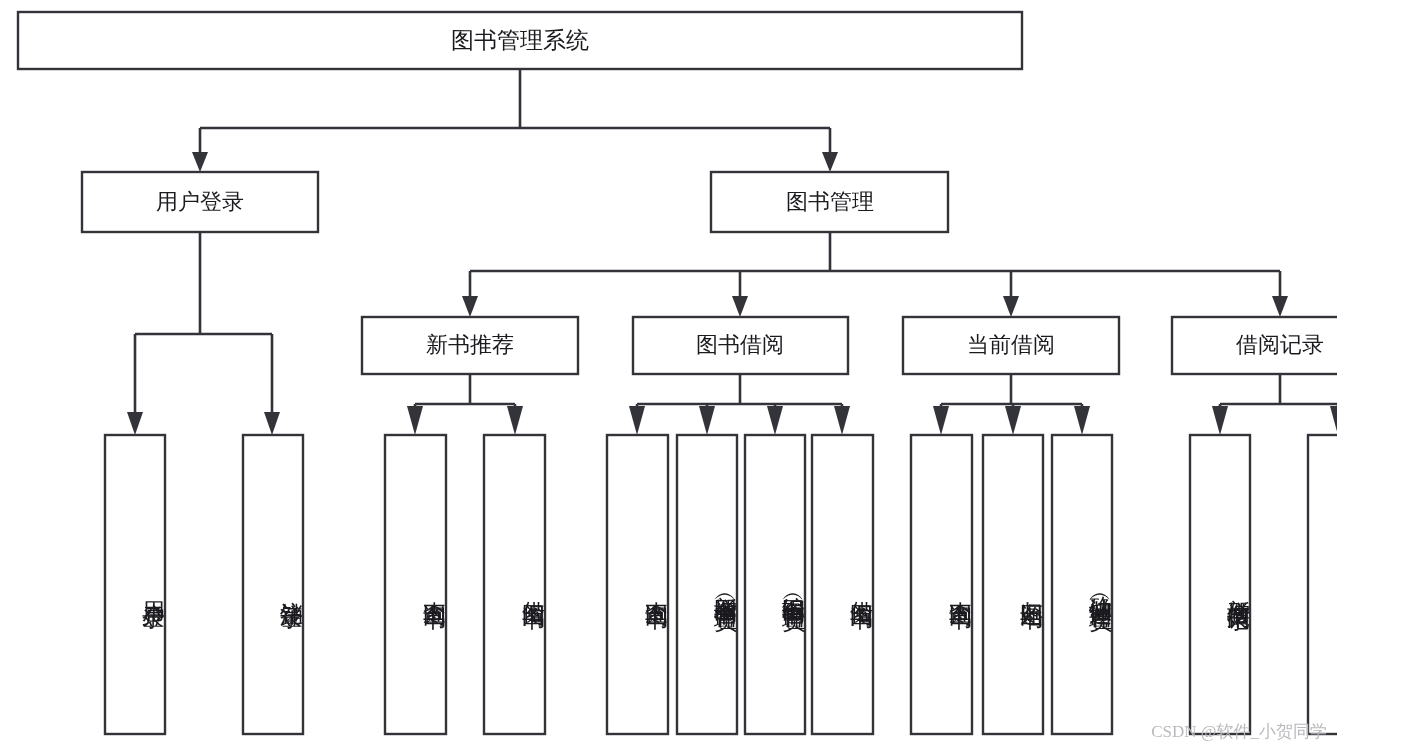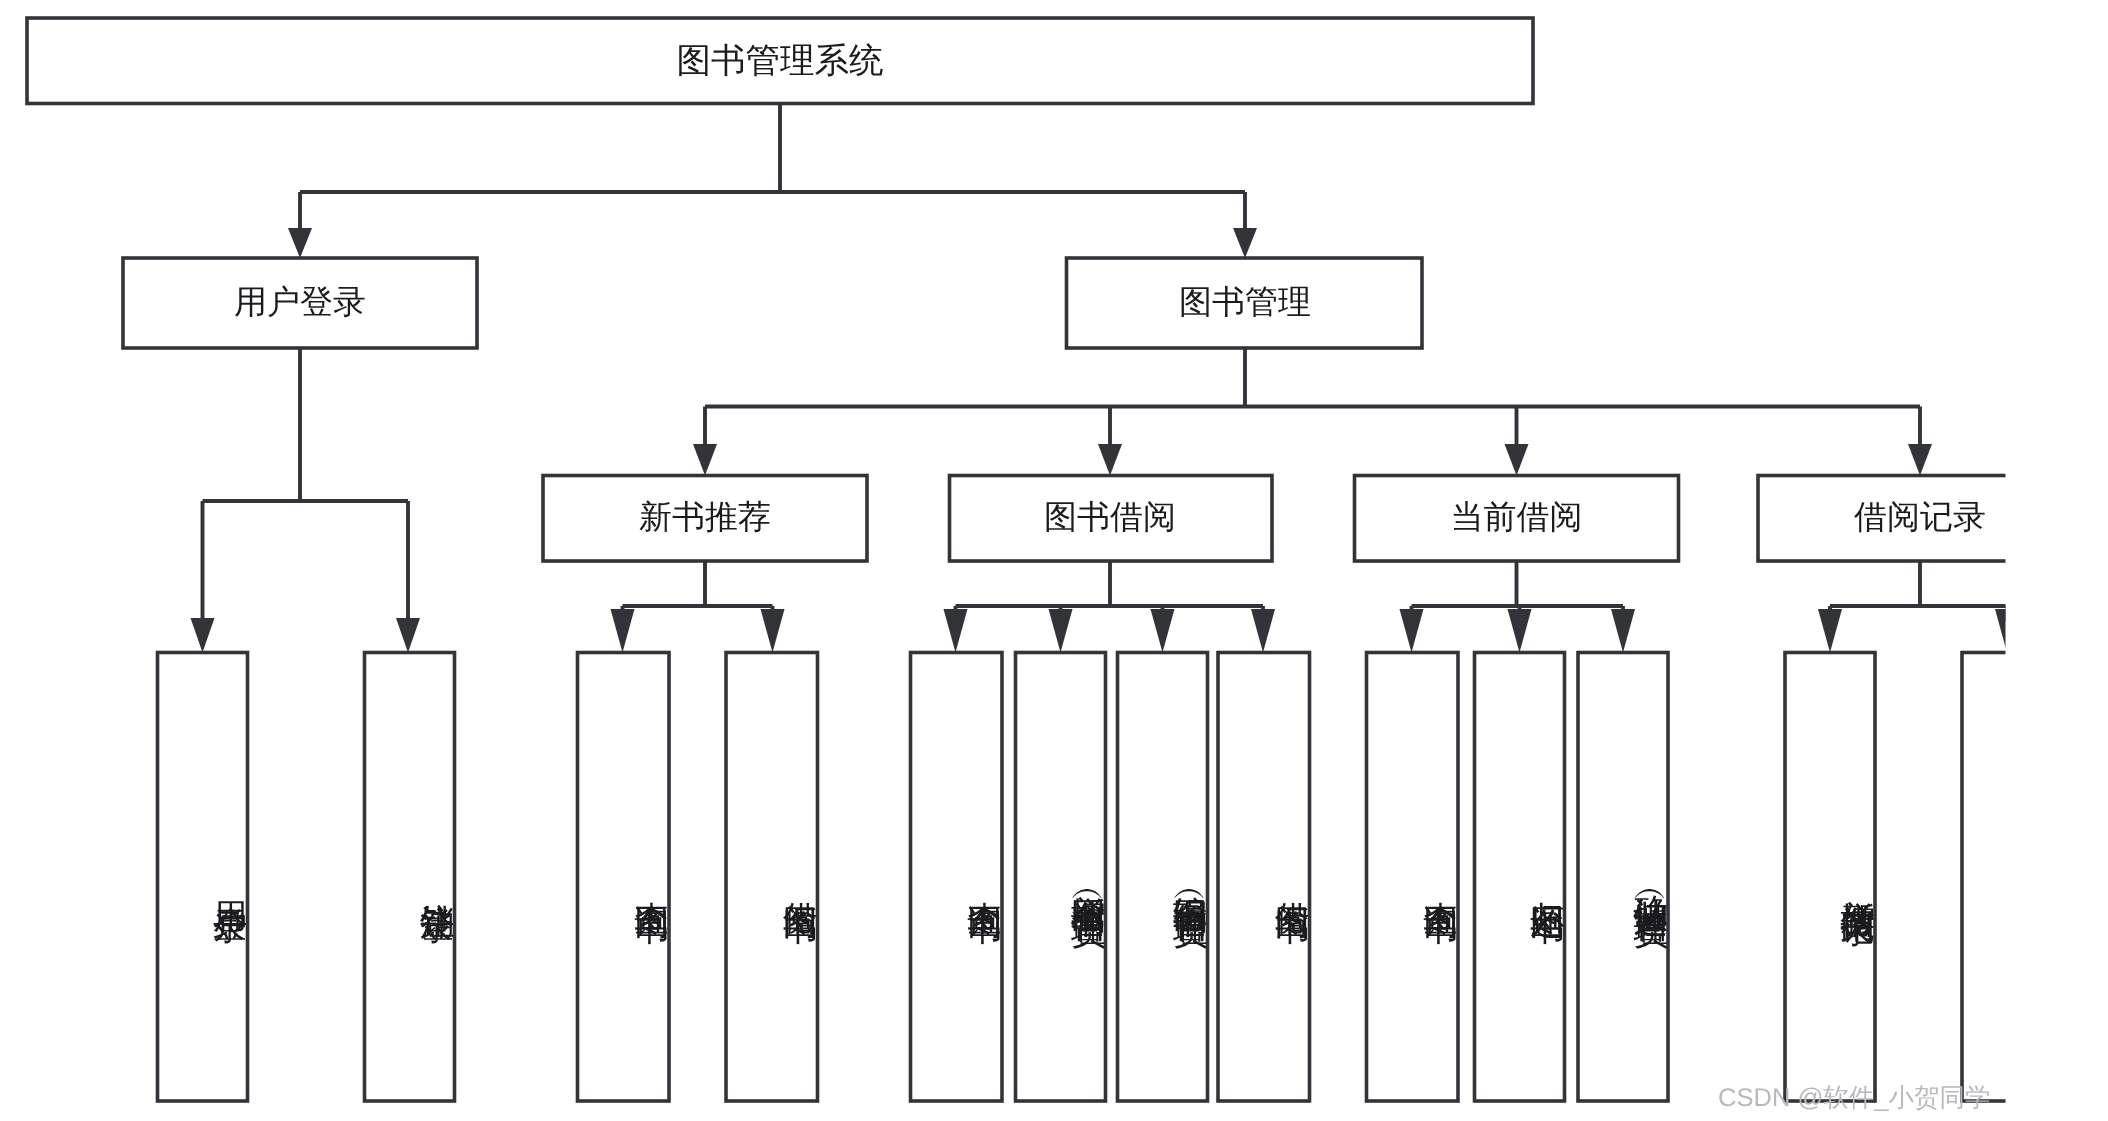--- a/index.html
+++ b/index.html
@@ -62,21 +62,21 @@
     color: #1b1b1f;
     text-align: center;
     white-space: nowrap;
     pointer-events: none;
     user-select: none;
   }
   .watermark {
     position: absolute;
     right: 10px;
     bottom: 4px;
-    font-family: Liberation Sans, sans-serif;
+    font-family: Liberation Serif, serif;
     font-size: 17px;
     color: #b9b9bd;
     white-space: nowrap;
     user-select: none;
   }
 </style>
 </head>
 <body>
 
 <div id="diagram-root">

